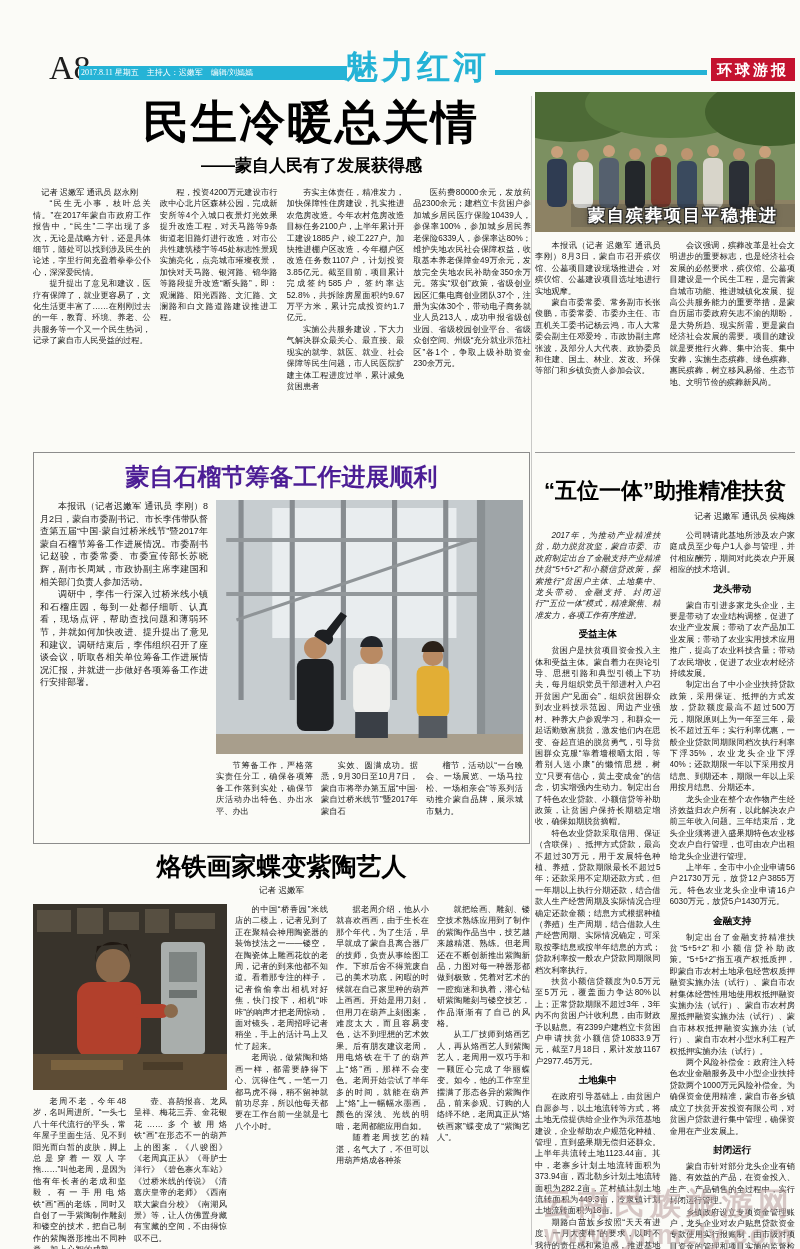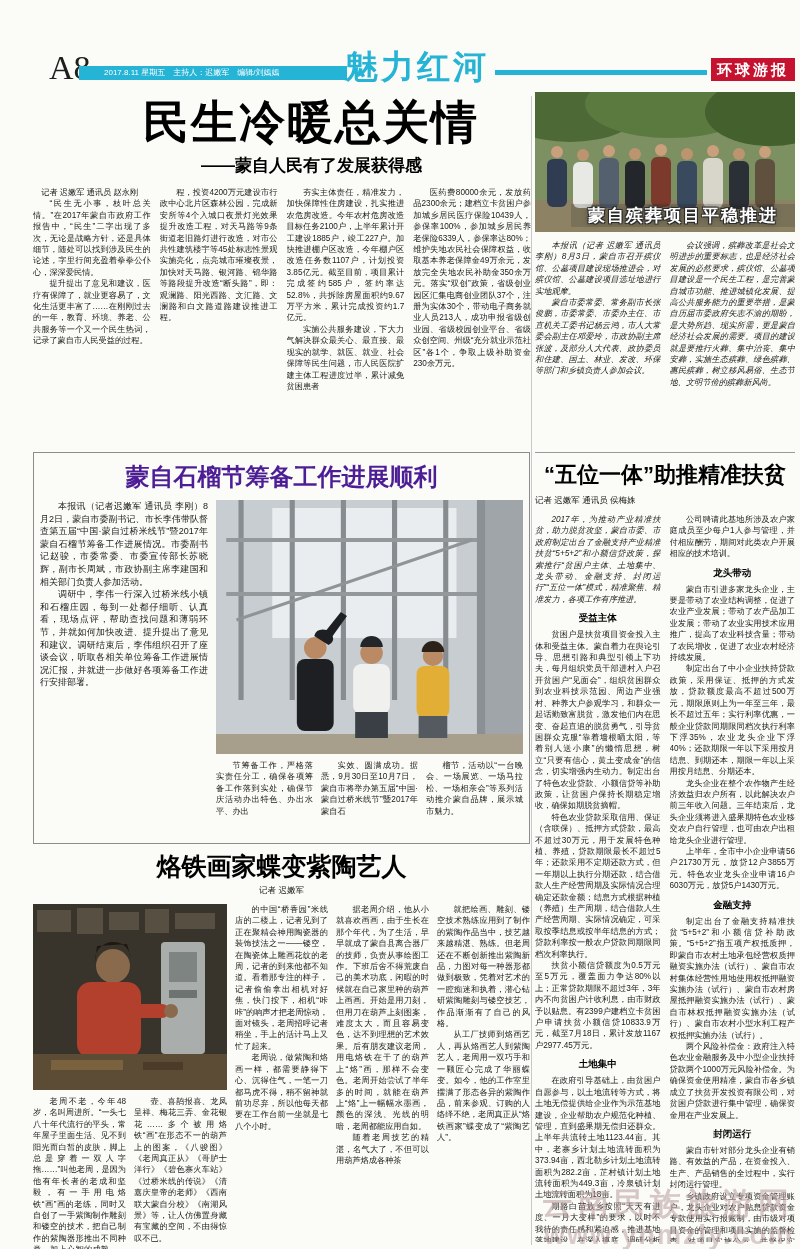--- a/index.html
+++ b/index.html
@@ -5,21 +5,21 @@
   :root{ --cyan:#25b3d6; --red:#c4122f; --ink:#1a1a1a; }
   html,body{margin:0;padding:0;background:#e8e8e4;}
   .page{position:relative;width:800px;height:1249px;background:#fbfbf7;margin:0 auto;
         font-family:"Liberation Sans","DejaVu Sans",sans-serif;color:var(--ink);overflow:hidden;}
 
   
   .hdr{position:absolute;left:33px;top:50px;width:762px;height:40px;}
   .page-num{position:absolute;left:16px;top:0;font-family:"Liberation Serif","DejaVu Serif",serif;
             font-size:34px;line-height:36px;color:#1e1e1e;}
   .date-strip{position:absolute;left:46px;top:16px;width:268px;height:14px;background:var(--cyan);
-              color:#fff;font-size:8px;line-height:14px;padding-left:25px;box-sizing:border-box;white-space:nowrap;}
+              color:#fff;font-size:8px;line-height:14px;padding-left:2px;box-sizing:border-box;white-space:nowrap;font-family:Liberation Serif, serif;}
   .sec-title{position:absolute;left:312px;top:-2px;font-size:33px;font-weight:900;color:var(--cyan);
              letter-spacing:3px;line-height:38px;}
   .hdr-line{position:absolute;left:462px;top:20px;width:212px;height:5px;background:var(--cyan);}
   .masthead{position:absolute;right:0;top:8px;width:84px;height:23px;background:var(--red);color:#fff;
             font-size:15px;font-weight:bold;letter-spacing:3px;text-align:center;line-height:23px;}
 
   
   .para{font-size:8.2px;line-height:11.4px;text-align:justify;text-indent:2em;margin:0;color:var(--ink);
         overflow-wrap:anywhere;}
   .para.meta{text-indent:1em;}
@@ -33,21 +33,21 @@
   .ms-sub{font-size:17px;font-weight:700;margin:6px 0 0 168px;color:#000;}
   .ms-body{display:flex;gap:9px;margin-top:10px;height:248px;overflow:hidden;}
 
   
   .right-top{position:absolute;left:535px;top:92px;width:260px;}
   .photo-frame{position:relative;width:100%;overflow:hidden;background:#777;}
   .photo1{height:140px;}
   .photo-cap{position:absolute;left:0;right:0;bottom:5px;text-align:center;font-size:17px;font-weight:900;
              color:#fff;letter-spacing:2px;background:rgba(40,40,40,.18);
              text-shadow:-1px -1px 0 #2b2b2b,1px -1px 0 #2b2b2b,-1px 1px 0 #2b2b2b,1px 1px 0 #2b2b2b,0 0 6px rgba(0,0,0,.55);margin-left:36px;}
-  .bz-body{display:flex;gap:9px;height:208px;margin-top:8px;overflow:hidden;font-style:italic;}
+  .bz-body{display:flex;gap:9px;height:208px;margin-top:8px;overflow:hidden;}
 
   
   .shiliu{position:absolute;left:33px;top:452px;width:497px;height:392px;border:1px solid #8c8c8c;
           box-sizing:border-box;padding:4px 6px;}
   .sl-title{text-align:center;font-size:24px;font-weight:900;margin:4px 0 7px;color:#4c1d95;}
   .sl-row{display:flex;gap:8px;}
   .sl-left{width:168px;height:340px;overflow:hidden;}
   .sl-left .para{font-size:9px;line-height:12.6px;}
   .sl-right{flex:1;min-width:0;}
   .photo2{height:254px;}
@@ -58,23 +58,23 @@
   .lt-title{text-align:center;font-size:25px;font-weight:900;margin:0 0 2px;color:#000;}
   .lt-byline{text-align:center;font-size:8.5px;margin-bottom:7px;color:#222;}
   .lt-row{display:flex;gap:8px;}
   .lt-leftstack{width:194px;flex:none;}
   .photo3{height:186px;}
   .lt-bp{display:flex;gap:8px;height:158px;margin-top:6px;overflow:hidden;}
   .lt-right{flex:1;min-width:0;display:flex;gap:8px;height:352px;overflow:hidden;}
 
   
   .wuwei{position:absolute;left:535px;top:452px;width:260px;height:793px;border-top:1px solid #999;
-         box-sizing:border-box;padding-top:5px;}
+         box-sizing:border-box;padding-top:21px;}
   .ww-title{text-align:center;font-size:22px;font-weight:900;margin:2px 0 5px;color:#000;}
-  .ww-byline{text-align:left;font-size:8.5px;margin-bottom:7px;color:#222;}
+  .ww-byline{text-align:right;font-size:8.5px;margin-bottom:7px;color:#222;}
   .ww-body{display:flex;gap:9px;height:728px;overflow:hidden;}
 
   .vrule{position:absolute;left:531px;top:96px;width:1px;height:1149px;background:#c8c8c6;}
 
   
   .watermark{position:absolute;right:6px;bottom:0;text-align:right;z-index:6;line-height:1.05;}
   .wm1{font-size:31px;font-weight:bold;color:rgba(184,156,156,.55);letter-spacing:5px;}
   .wm2{font-size:27px;font-weight:bold;color:rgba(184,156,156,.5);letter-spacing:2px;}
 
   svg{display:block;}

